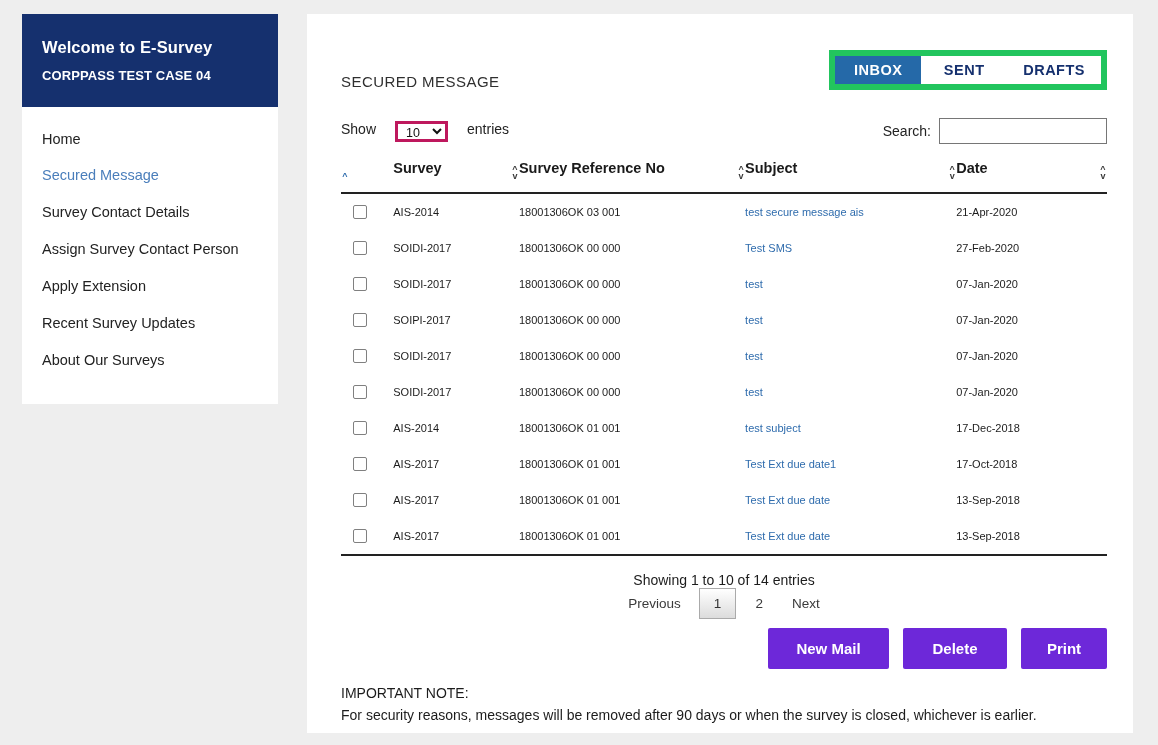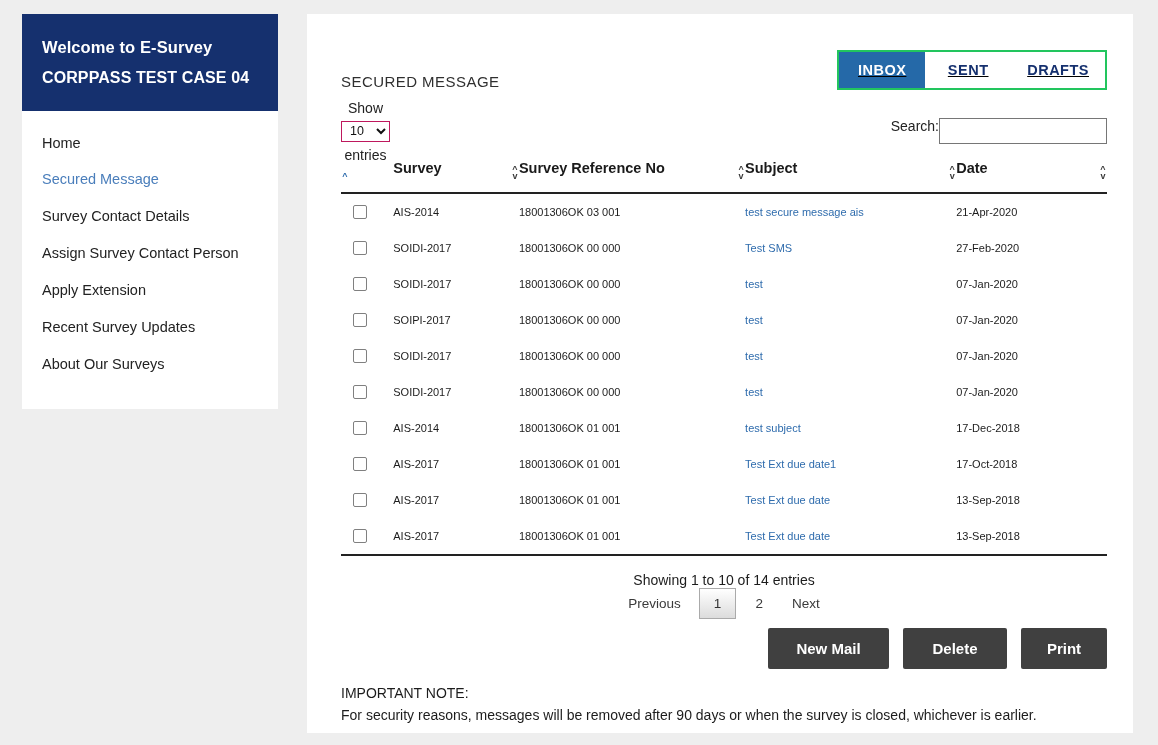--- a/index.html
+++ b/index.html
@@ -33,21 +33,21 @@
     color: #ffffff;
     padding: 24px 20px 22px 20px;
   }
   #welcome-title {
     font-size: 16.5px;
     font-weight: bold;
     letter-spacing: 0.1px;
     margin-bottom: 10px;
   }
   .sidebar-sub {
-    font-size: 16px;
+    font-size: 13px;
     font-weight: bold;
     line-height: 1.35;
     letter-spacing: 0.1px;
   }
   #sidebar-nav { padding: 14px 0 6px 0; }
   .nav-item {
     display: block;
     padding: 9px 20px 9px 20px;
     font-size: 14.5px;
     color: #222222;
@@ -81,24 +81,23 @@
   }
   #page-title {
     font-size: 15px;
     color: #2f2f2f;
     letter-spacing: 0.45px;
     font-weight: normal;
     padding-top: 13px;
   }
   #tabs {
     display: flex;
-    border: 2px solid #22c55e;
+    border: 6px solid #22c55e;
     background: #14b8a6;
     height: 40px;
-    text-decoration: underline;
   }
   .tab {
     display: flex;
     align-items: center;
     justify-content: center;
     min-width: 86px;
     padding: 0 16px;
     font-size: 14.5px;
     font-weight: bold;
     letter-spacing: 0.5px;
@@ -116,37 +115,37 @@
     display: flex;
     align-items: center;
     justify-content: space-between;
     margin-top: 14px;
     height: 30px;
   }
   #length-control {
     font-size: 14px;
     color: #222222;
     display: flex;
-    align-items: center;
-    gap: 5px;
-    flex-direction: column;
+    gap: 19px;
   }
   #length-select {
     font-family: "Liberation Sans", sans-serif;
     font-size: 12.5px;
     padding: 1px 2px 1px 4px;
-    border: 1px solid #be185d;
+    border: 3px solid #be185d;
     background: #ffffff;
     color: #111111;
     height: 21px;
   }
   #search-control {
     font-size: 14px;
     color: #222222;
     display: flex;
+    align-items: center;
+    gap: 8px;
   }
   #search-input {
     width: 168px;
     height: 26px;
     border: 1px solid #767676;
     background: #ffffff;
     font-family: "Liberation Sans", sans-serif;
     font-size: 13px;
     padding: 2px 5px;
   }
@@ -255,21 +254,21 @@
   }
 
   
   #action-buttons {
     display: flex;
     justify-content: flex-end;
     gap: 14px;
     margin-top: 22px;
   }
   .action-btn {
-    background: #404040;
+    background: #6d28d9;
     color: #ffffff;
     border: none;
     font-family: "Liberation Sans", sans-serif;
     font-size: 15px;
     font-weight: bold;
     padding: 0 22px;
     height: 41px;
     min-width: 100px;
     border-radius: 2px;
     cursor: pointer;

